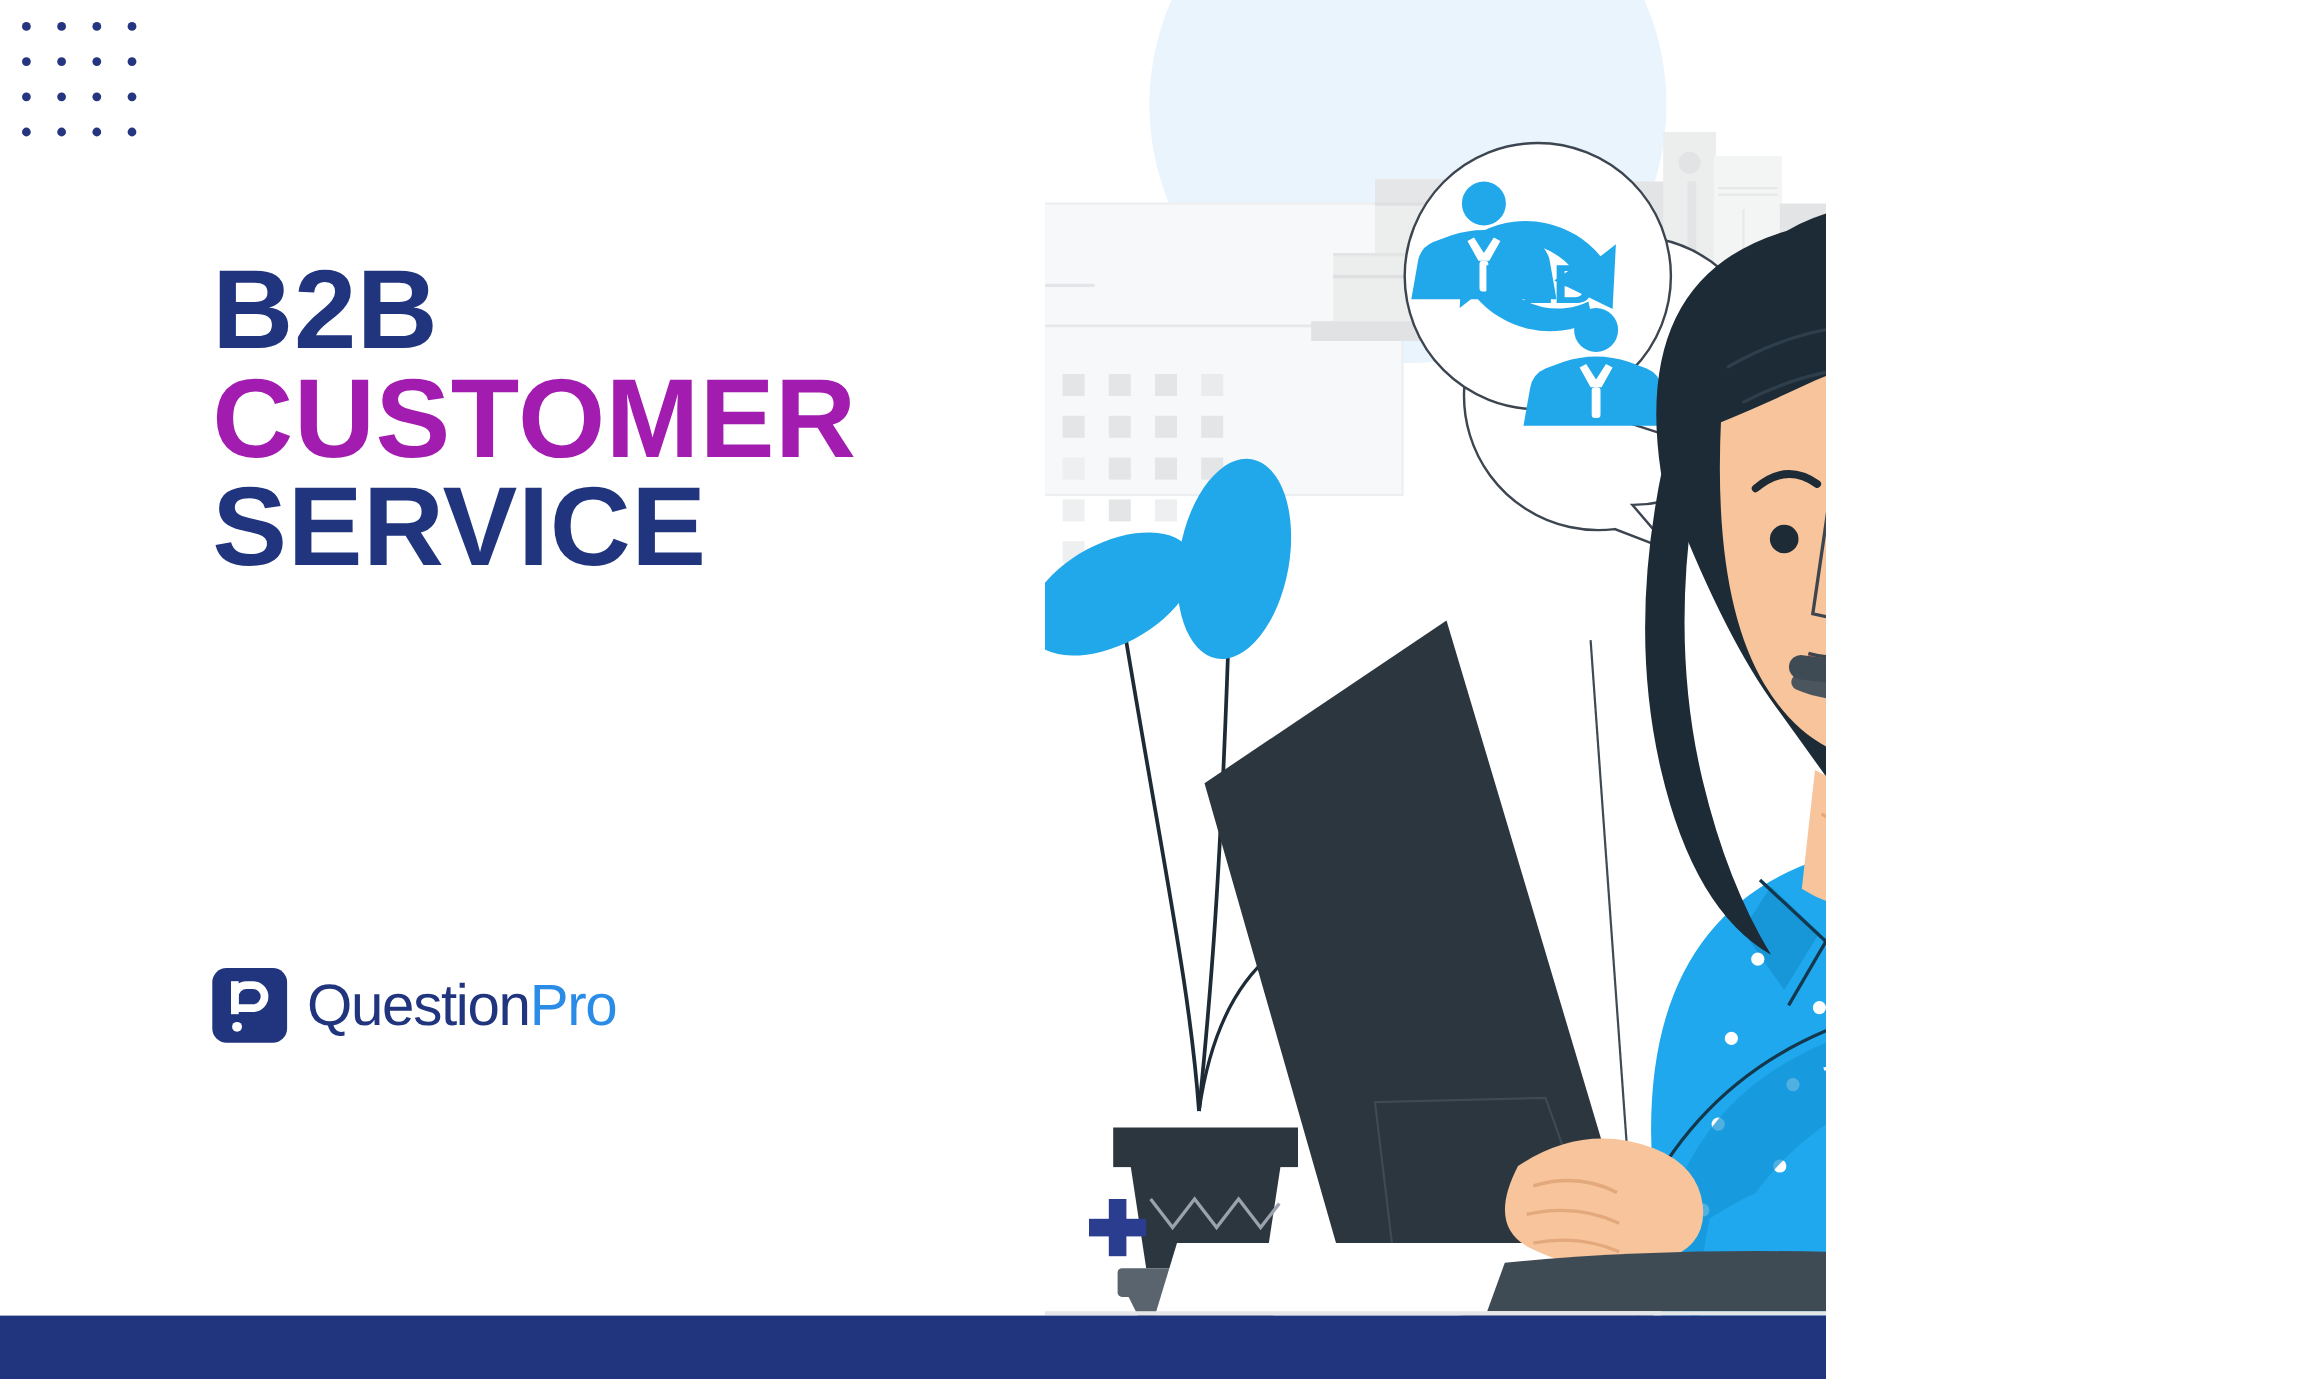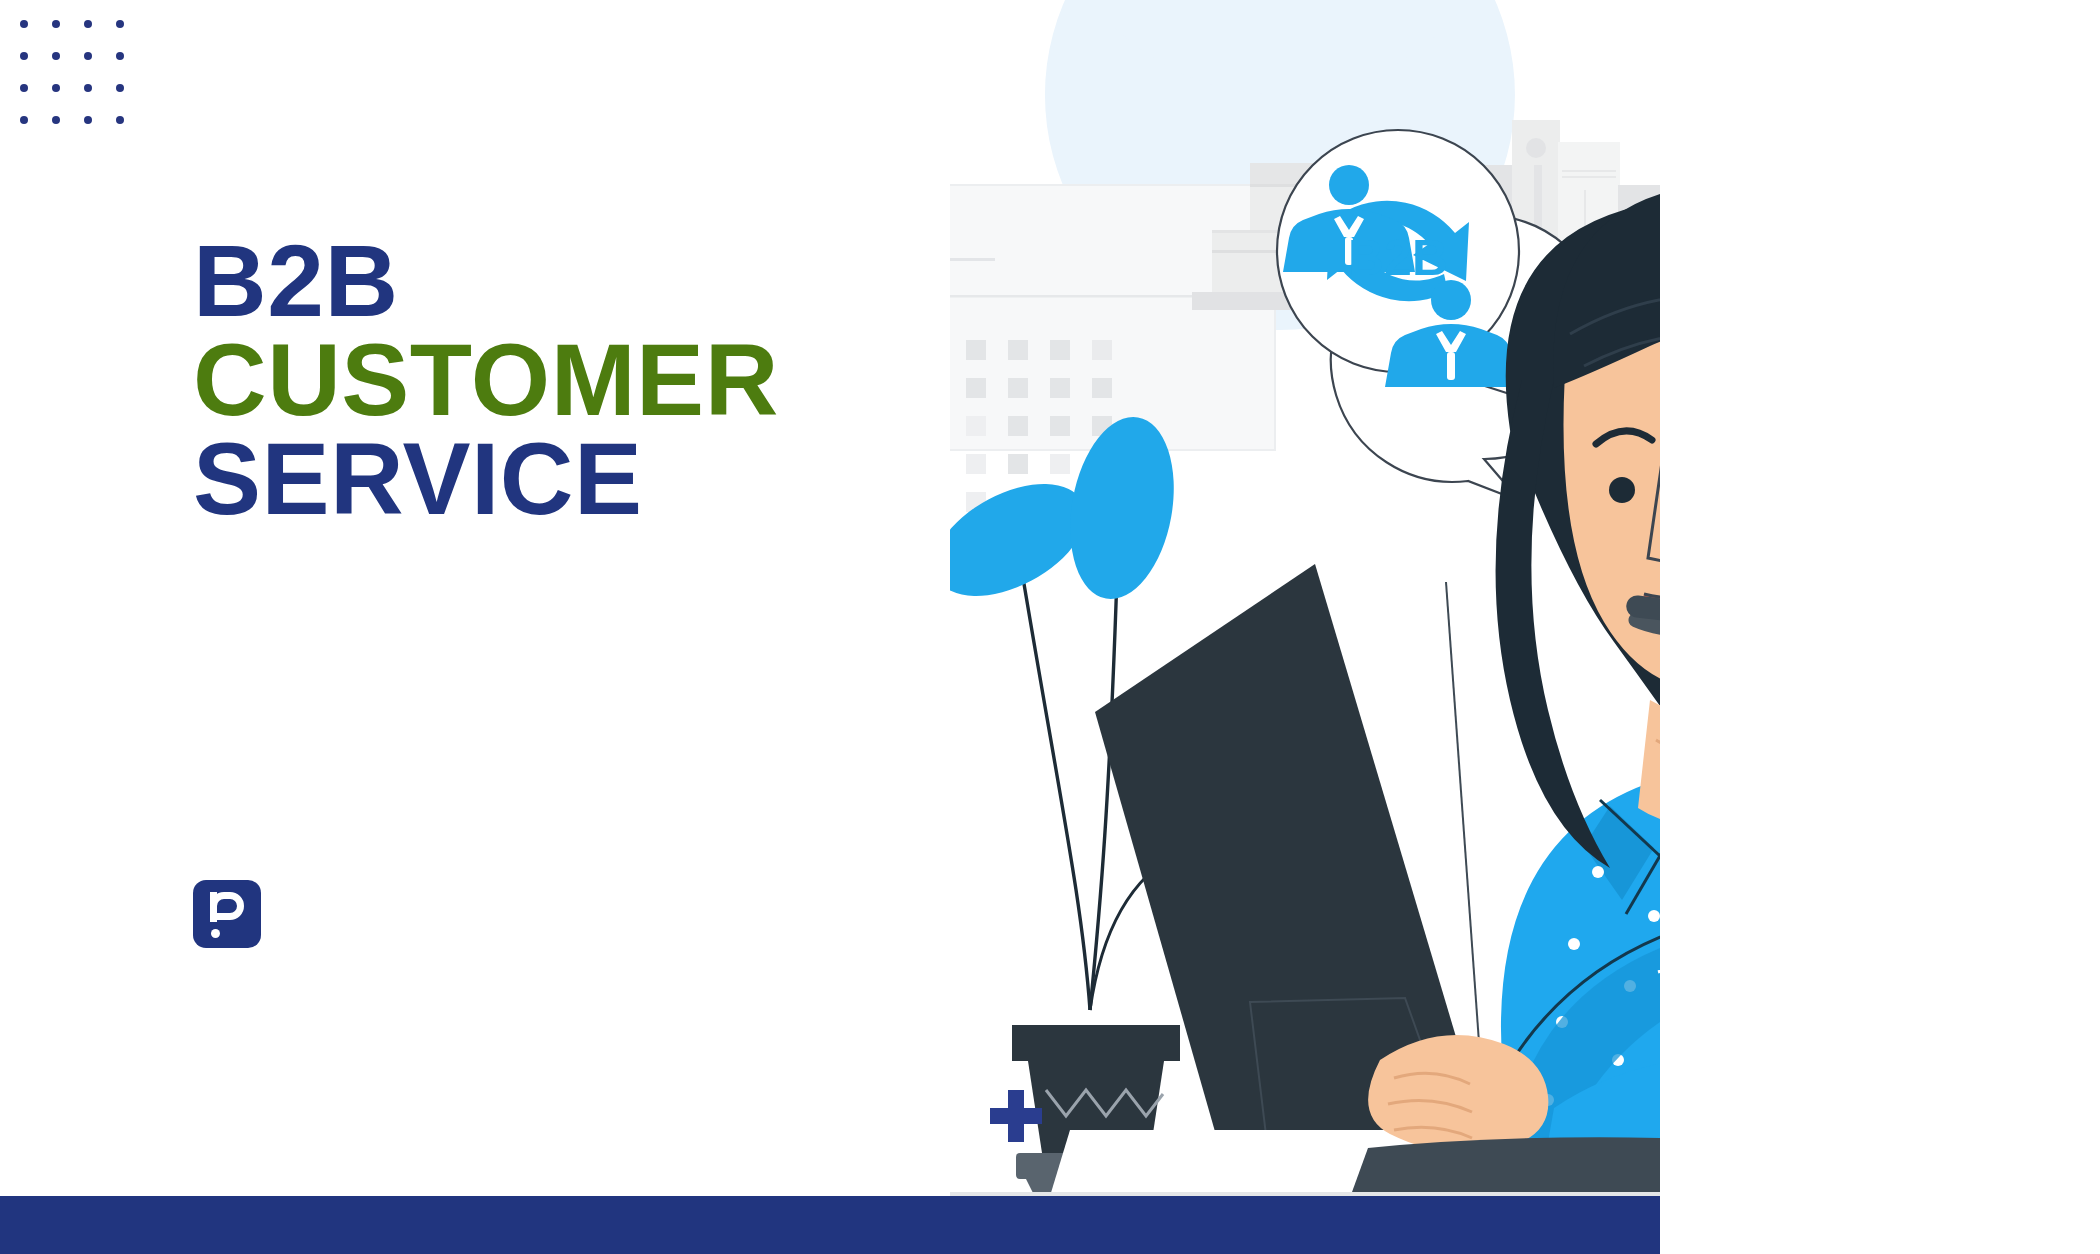--- a/index.html
+++ b/index.html
@@ -37,21 +37,21 @@
     letter-spacing:-0.5px;
   }
   .headline .ln {
     display:block;
     font-size:102px;
     font-weight:bold;
     letter-spacing:0.5px;
     white-space:nowrap;
   }
   .ln.navy { color:#21357f; }
-  .ln.blue { color:#4d7c0f; }
+  .ln.blue { color:#a21caf; }
 
   
   .qp-logo {
     position:absolute; left:193px; top:880px;
     display:flex; align-items:center; gap:18px;
   }
   .qp-mark {
     width:68px; height:68px; border-radius:13px;
     background:#21357f;
     position:relative; flex:none;
@@ -122,20 +122,21 @@
     <span class="ln blue">CUSTOMER</span>
     <span class="ln navy">SERVICE</span>
   </div>
 
   <div class="qp-logo">
     <div class="qp-mark">
       <div class="qp-p-outer"></div>
       <div class="qp-stem"></div>
       <div class="qp-dot"></div>
     </div>
+    <div class="qp-word"><span class="q1">Question</span><span class="q2">Pro</span></div>
   </div>
 
   <svg class="corner-mark" viewBox="0 0 46 44">
     <path d="M7 26 L30 4 Q35 0 38 6 L45 26 Q47 33 40 34 L12 38 Q3 39 5 31 Z" fill="none" stroke="#21357f" stroke-width="9" stroke-linejoin="round"></path>
   </svg>
 
   <div class="illus">
     <svg width="1150" height="1196" viewBox="0 0 1150 1196" xmlns="http://www.w3.org/2000/svg">
       <defs>
         <clipPath id="clipCanvas">

